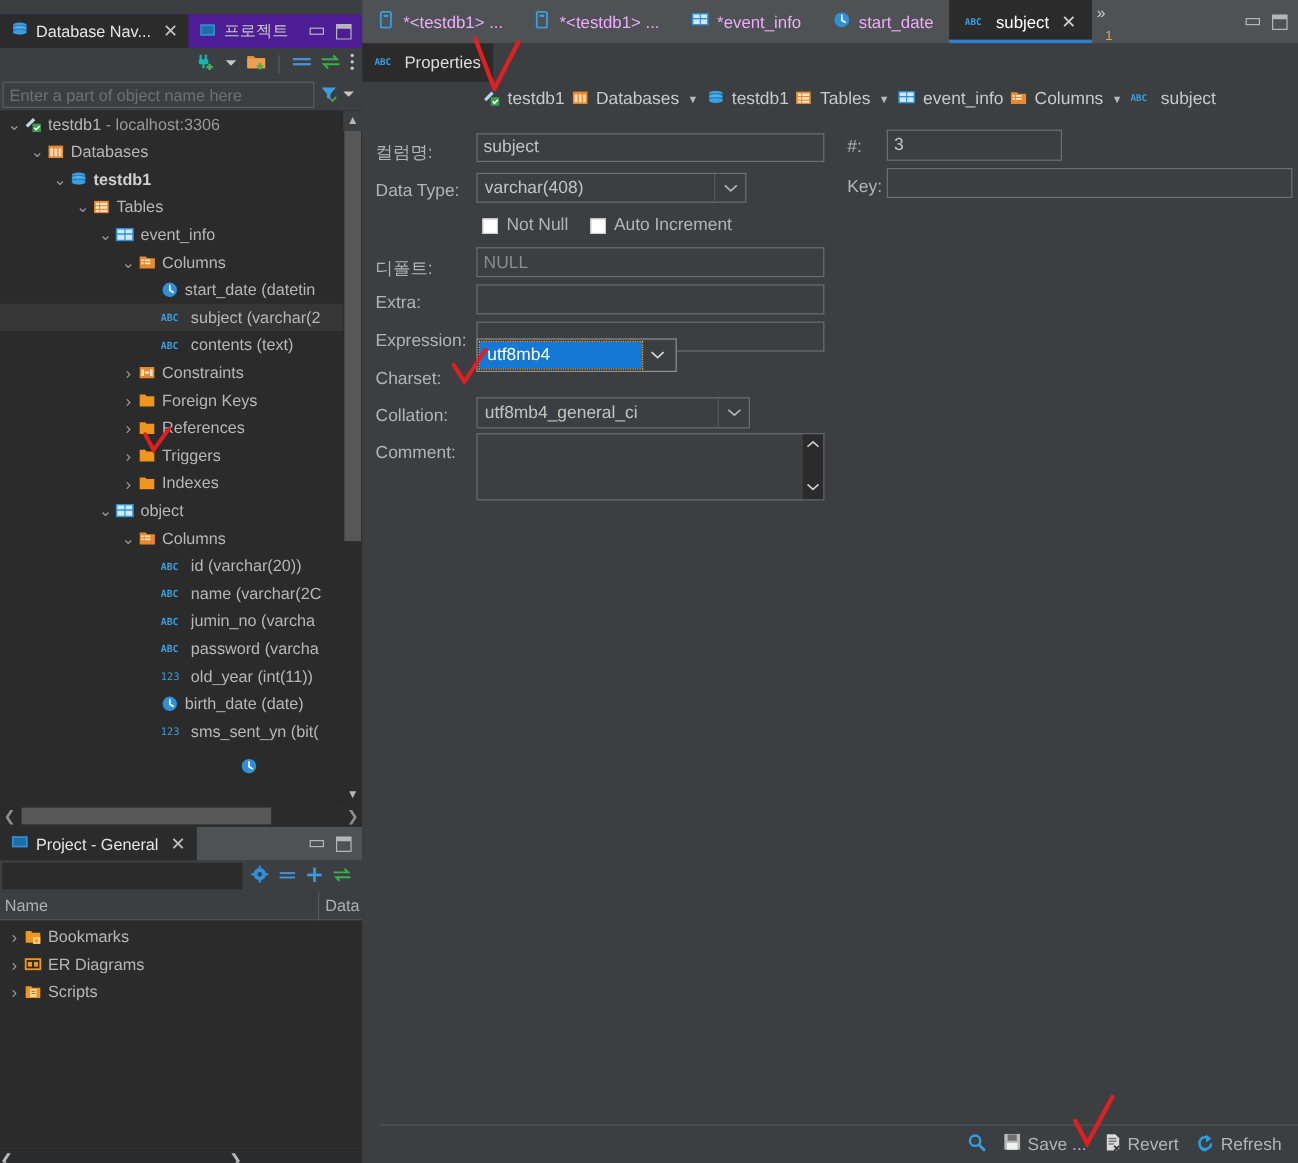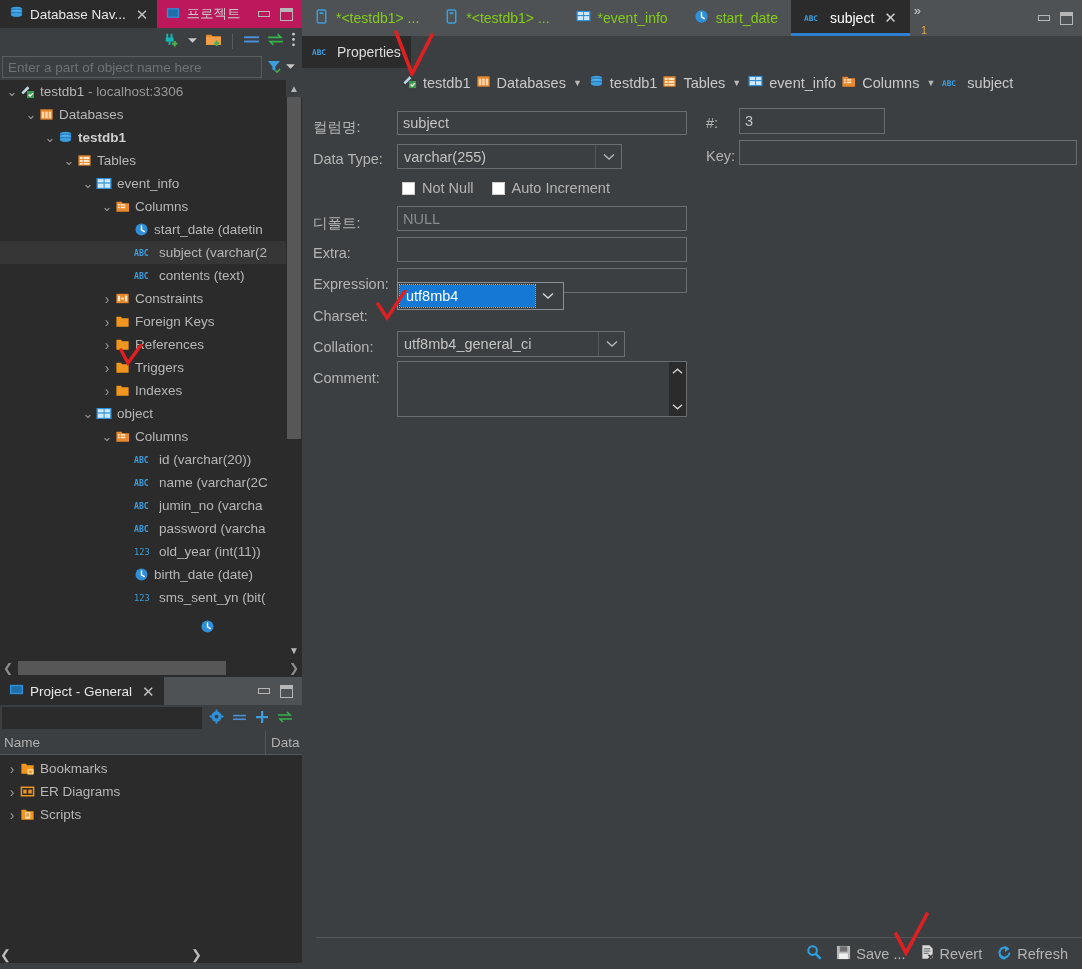--- a/index.html
+++ b/index.html
@@ -14,22 +14,22 @@
   .app { position: relative; width: 1082px; height: 969px; }
 
   
   .left-col {
     position: absolute; left: 0; top: 0; width: 302px; height: 969px;
     background: #3c3f41;
   }
 
   
   .dbnav-tabstrip {
-    position: relative; height: 28px; background: #be185d;
-    display: flex; align-items: stretch;
+    position: relative; height: 28px; background: #4c1d95;
+    display: flex; align-items: stretch; margin-top: 12px;
   }
   .tab {
     display: flex; align-items: center; gap: 6px;
     padding: 0 9px; height: 28px; cursor: default;
     font-size: 13.5px; color: #c8c8c8; white-space: nowrap;
   }
   .tab.active { background: #2b2b2b; color: #e6e6e6; }
   .tab .closex {
     font-size: 15px; color: #c0c0c0; margin-left: 4px; line-height: 1;
   }
@@ -137,21 +137,21 @@
   .main-col {
     position: absolute; left: 302px; top: 0; right: 0; height: 969px;
     background: #3c3f41;
   }
   .editor-tabstrip {
     height: 36px; background: #4e5254; display: flex; align-items: stretch;
     position: relative;
   }
   .etab {
     display: flex; align-items: center; gap: 7px; padding: 0 13px;
-    font-size: 14px; color: #84cc16; white-space: nowrap; cursor: default;
+    font-size: 14px; color: #f0abfc; white-space: nowrap; cursor: default;
     position: relative;
   }
   .etab.active { background: #2b2b2b; color: #ffffff; }
   .etab.active::after {
     content: ""; position: absolute; left: 0; right: 0; bottom: 0;
     height: 3px; background: #2f7fd0;
   }
   .etab .closex { font-size: 15px; color: #cfcfcf; margin-left: 3px; }
   .etab-overflow {
     display: flex; align-items: flex-start; padding: 3px 6px 0 4px;
@@ -863,21 +863,21 @@
       </span>
     </div>
 
     <div class="form-area">
 
       <div class="fld-label" style="left:11px; top:20px;">컬럼명:</div>
       <input class="inp" style="left: 95px; top: 13px; width: 290px; height: 24px;" value="subject">
 
       <div class="fld-label" style="left:11px; top:53px;">Data Type:</div>
       <div class="combo" style="left:95px; top:46px; width:225px; height:25px;">
-        <span class="val">varchar(255)</span>
+        <span class="val">varchar(408)</span>
         <span class="arrowbox">
           <svg width="12" height="8" viewBox="0 0 12 8">
               <path d="M1 1.5 L6 6 L11 1.5" stroke="#b6b6b6" stroke-width="1.4" fill="none"></path>
             </svg>
         </span>
       </div>
 
       <div class="chk-row" style="left:100px; top:82px;">
         <span class="chk"></span>
         <span class="chk-lbl">Not Null</span>

